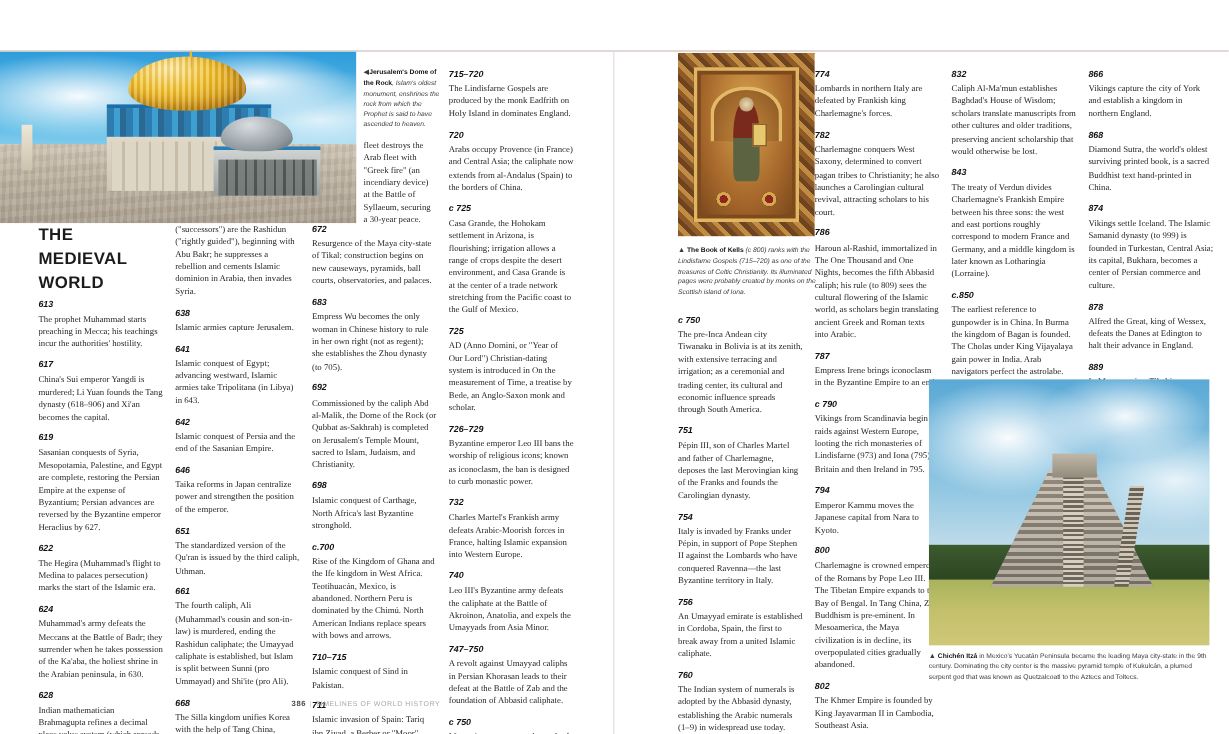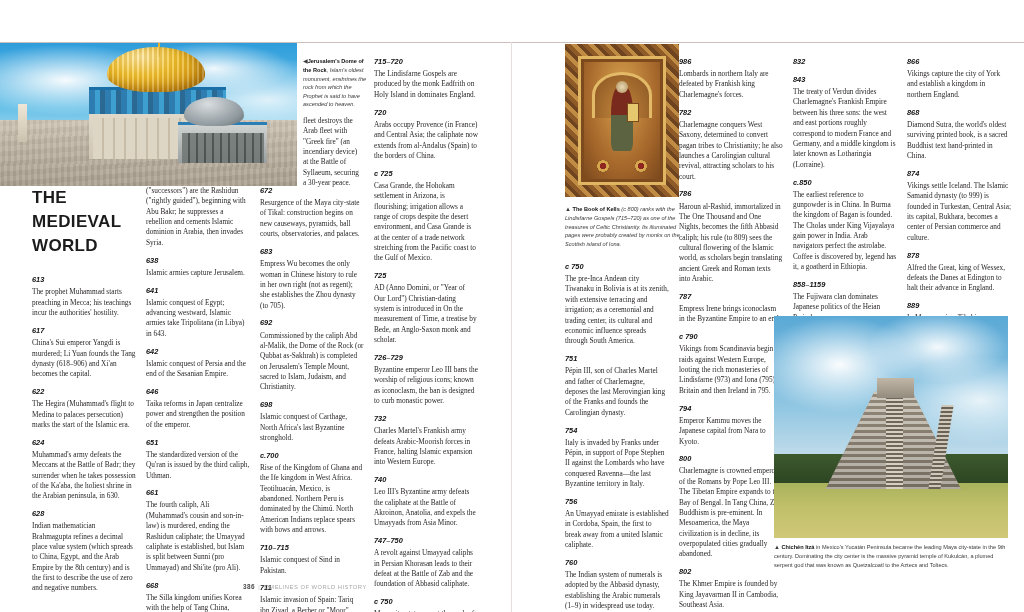--- a/index.html
+++ b/index.html
@@ -183,24 +183,24 @@
   .ch-stair2{
     position:absolute;left:69%;top:40%;width:5%;height:38%;
     background:repeating-linear-gradient(180deg,#cfc7b8 0 2px,#6a6256 2px 4px);
     transform:skewX(-9deg);
   }
 
   
   .section-title{
     font-family:"Liberation Sans", sans-serif;
     font-weight:bold;
-    font-size:17px;
+    font-size:14px;
     letter-spacing:.35px;
     color:#1b1b1b;
-    margin:0 0 17px 0;
+    margin:0 0 3px 0;
   }
   .col{
     position:absolute;
     font-size:7.3px;
     line-height:1.42;
     text-align:left;
   }
   .entry{margin:0 0 7.5px 0;}
   .entry .yr{
     font-family:"Liberation Sans", sans-serif;
@@ -269,20 +269,24 @@
       <div class="section-title">THE MEDIEVAL WORLD</div>
       <div class="entry">
         <span class="yr">613</span>
         <span class="tx">The prophet Muhammad starts preaching in Mecca; his teachings incur the authorities' hostility.</span>
       </div>
       <div class="entry">
         <span class="yr">617</span>
         <span class="tx">China's Sui emperor Yangdi is murdered; Li Yuan founds the Tang dynasty (618–906) and Xi'an becomes the capital.</span>
       </div>
       <div class="entry">
+        <span class="yr">619</span>
+        <span class="tx">Sasanian conquests of Syria, Mesopotamia, Palestine, and Egypt are complete, restoring the Persian Empire at the expense of Byzantium; Persian advances are reversed by the Byzantine emperor Heraclius by 627.</span>
+      </div>
+      <div class="entry">
         <span class="yr">622</span>
         <span class="tx">The Hegira (Muhammad's flight to Medina to palaces persecution) marks the start of the Islamic era.</span>
       </div>
       <div class="entry">
         <span class="yr">624</span>
         <span class="tx">Muhammad's army defeats the Meccans at the Battle of Badr; they surrender when he takes possession of the Ka'aba, the holiest shrine in the Arabian peninsula, in 630.</span>
       </div>
       <div class="entry">
         <span class="yr">628</span>
         <span class="tx">Indian mathematician Brahmagupta refines a decimal place value system (which spreads to China, Egypt, and the Arab Empire by the 8th century) and is the first to describe the use of zero and negative numbers.</span>
@@ -441,21 +445,21 @@
       </div>
       <div class="entry">
         <span class="yr">760</span>
         <span class="tx">The Indian system of numerals is adopted by the Abbasid dynasty, establishing the Arabic numerals (1–9) in widespread use today.</span>
       </div>
 
     </div>
 
     <div class="col" style="left:167px;top:57px;width:104px;">
       <div class="entry">
-        <span class="yr">986</span>
+        <span class="yr">774</span>
         <span class="tx">Lombards in northern Italy are defeated by Frankish king Charlemagne's forces.</span>
       </div>
       <div class="entry">
         <span class="yr">782</span>
         <span class="tx">Charlemagne conquers West Saxony, determined to convert pagan tribes to Christianity; he also launches a Carolingian cultural revival, attracting scholars to his court.</span>
       </div>
       <div class="entry">
         <span class="yr">786</span>
         <span class="tx">Haroun al-Rashid, immortalized in The One Thousand and One Nights, becomes the fifth Abbasid caliph; his rule (to 809) sees the cultural flowering of the Islamic world, as scholars begin translating ancient Greek and Roman texts into Arabic.</span>
       </div>
@@ -478,20 +482,21 @@
       <div class="entry">
         <span class="yr">802</span>
         <span class="tx">The Khmer Empire is founded by King Jayavarman II in Cambodia, Southeast Asia.</span>
       </div>
 
     </div>
 
     <div class="col" style="left:281px;top:57px;width:104px;">
       <div class="entry">
         <span class="yr">832</span>
+        <span class="tx">Caliph Al-Ma'mun establishes Baghdad's House of Wisdom; scholars translate manuscripts from other cultures and older traditions, preserving ancient scholarship that would otherwise be lost.</span>
       </div>
       <div class="entry">
         <span class="yr">843</span>
         <span class="tx">The treaty of Verdun divides Charlemagne's Frankish Empire between his three sons: the west and east portions roughly correspond to modern France and Germany, and a middle kingdom is later known as Lotharingia (Lorraine).</span>
       </div>
       <div class="entry">
         <span class="yr">c.850</span>
         <span class="tx">The earliest reference to gunpowder is in China. In Burma the kingdom of Bagan is founded. The Cholas under King Vijayalaya gain power in India. Arab navigators perfect the astrolabe. Coffee is discovered by, legend has it, a goatherd in Ethiopia.</span>
       </div>
       <div class="entry">

